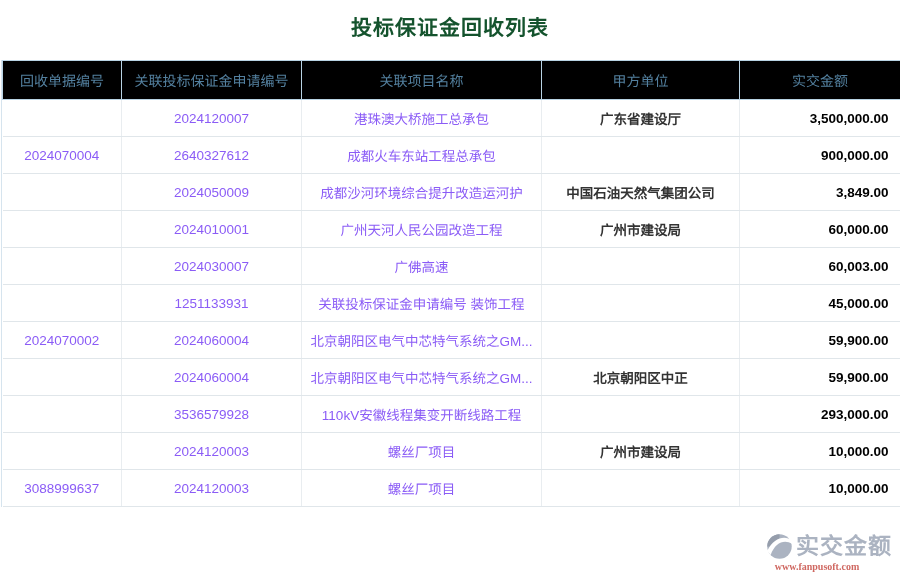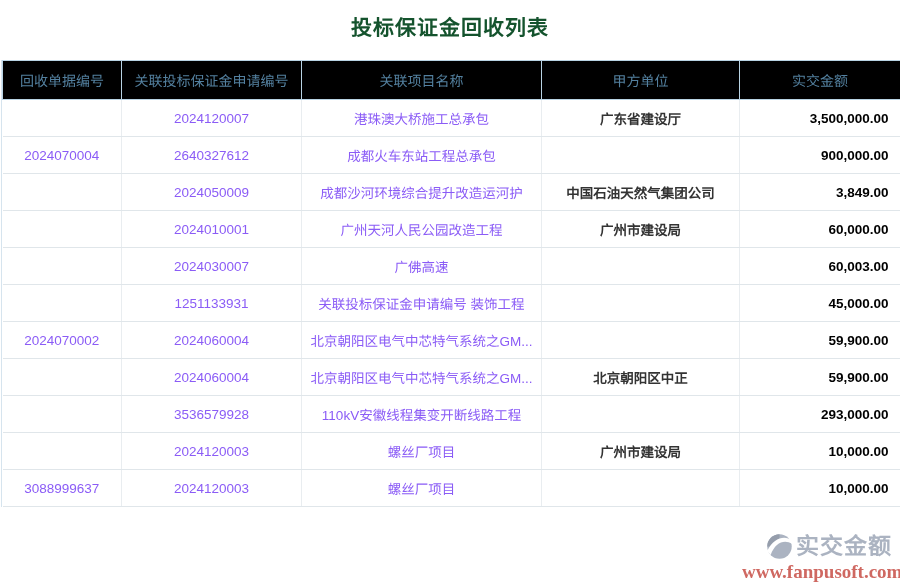--- a/index.html
+++ b/index.html
@@ -87,21 +87,21 @@
   .wm-brand {
     font-size: 23px;
     font-weight: bold;
     color: #99a3b4;
     letter-spacing: 1px;
     white-space: nowrap;
   }
   .wm-url {
     margin-top: 1px;
     font-family: "Liberation Serif", "DejaVu Serif", serif;
-    font-size: 19px;
+    font-size: 10px;
     font-weight: bold;
     color: #c5473f;
     white-space: nowrap;
     text-align: center;
   }
 </style>
 </head>
 <body>
 
 <div class="page-title">投标保证金回收列表</div>

